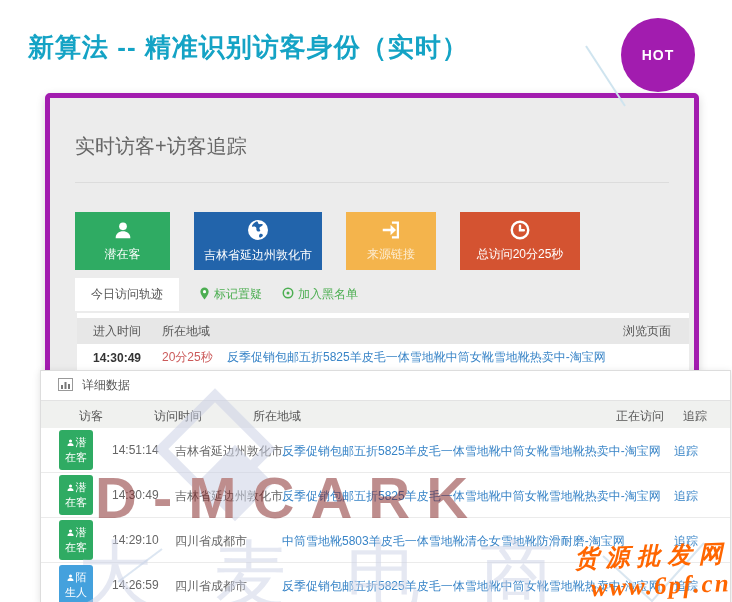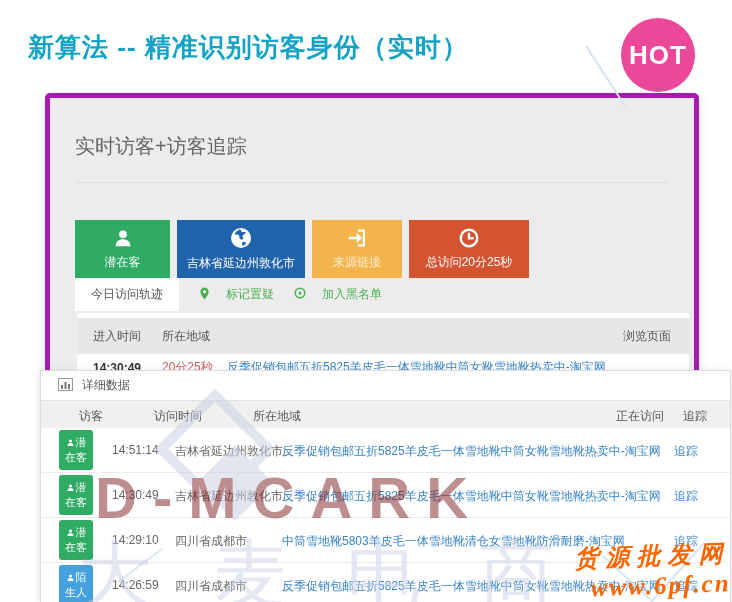--- a/index.html
+++ b/index.html
@@ -7,49 +7,49 @@
     width:732px;height:602px;position:relative;overflow:hidden;background:#fff;
     font-family:"Liberation Sans","DejaVu Sans",sans-serif;
   }
   
   .page-title{
     position:absolute;left:28px;top:30px;z-index:4;
     font-size:26px;font-weight:bold;color:#14a3c5;letter-spacing:1px;
   }
   .hot-badge{
     position:absolute;left:621px;top:18px;width:74px;height:74px;z-index:5;
-    background:#ec4899;border-radius:50%;color:#fff;font-weight:bold;font-size:26px;
+    background:#a21caf;border-radius:50%;color:#fff;font-weight:bold;font-size:14px;
     display:flex;align-items:center;justify-content:center;letter-spacing:1px;
   }
   .decor{position:absolute;left:0;top:0;z-index:3;pointer-events:none;}
   
   .panel1{
     position:absolute;left:45px;top:93px;width:644px;height:272px;z-index:1;
     background:#ececec;border:5px solid #a21caf;border-radius:5px;
     box-shadow:0 3px 10px rgba(0,0,0,.16);overflow:hidden;
   }
   .p1-title{position:absolute;left:25px;top:35px;font-size:20px;color:#666;}
   .p1-divider{position:absolute;left:25px;right:25px;top:84px;height:1px;background:#dcdcdc;}
-  .stat-row{position:absolute;left:25px;top:122px;display:flex;gap:7px;}
+  .stat-row{position:absolute;left:25px;top:114px;display:flex;gap:24px;}
   .stat-box{
     height:58px;color:#fff;display:flex;flex-direction:column;align-items:center;
     justify-content:center;gap:5px;font-size:12px;cursor:pointer;
   }
   .stat-box .stat-label{white-space:nowrap;}
   .stat-green{background:#2fab63;width:95px;}
   .stat-blue{background:#2264ab;width:128px;}
   .stat-yellow{background:#f4b44c;width:90px;}
   .stat-yellow .stat-label{opacity:.75;}
   .stat-red{background:#d45331;width:120px;}
   .stat-box svg{display:block;}
   .tab-row{position:absolute;left:25px;top:184px;height:25px;display:flex;align-items:center;font-size:12px;}
   .tab-active{background:#fff;color:#555;height:25px;line-height:25px;padding:4px 16px;cursor:pointer;}
-  .tab-action{margin-left:20px;color:#4cae51;display:flex;align-items:center;gap:16px;cursor:pointer;}
+  .tab-action{margin-left:20px;color:#4cae51;display:flex;align-items:center;gap:4px;cursor:pointer;}
   .p1-card{position:absolute;left:27px;top:215px;width:612px;background:#fff;padding-top:5px;}
-  .p1-thead{height:36px;background:#e7e7e7;display:flex;align-items:center;font-size:12px;color:#555;position:relative;}
+  .p1-thead{height:26px;background:#e7e7e7;display:flex;align-items:center;font-size:12px;color:#555;position:relative;}
   .p1-thead .c-enter{position:absolute;left:16px;}
   .p1-thead .c-stay{position:absolute;left:85px;}
   .p1-thead .c-page{position:absolute;right:18px;}
   .p1-trow{height:27px;background:#fff;display:flex;align-items:center;font-size:12px;position:relative;}
   .p1-trow .v-enter{position:absolute;left:16px;color:#333;font-weight:bold;}
   .p1-trow .v-stay{position:absolute;left:85px;color:#cb5a5a;}
   .p1-trow .v-page{position:absolute;left:150px;color:#3884c7;white-space:nowrap;cursor:pointer;}
   
   .panel2{
     position:absolute;left:40px;top:370px;width:689px;height:232px;z-index:2;

